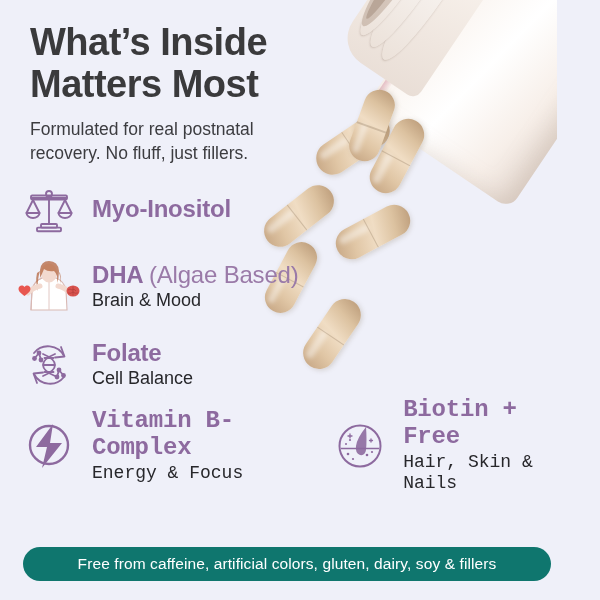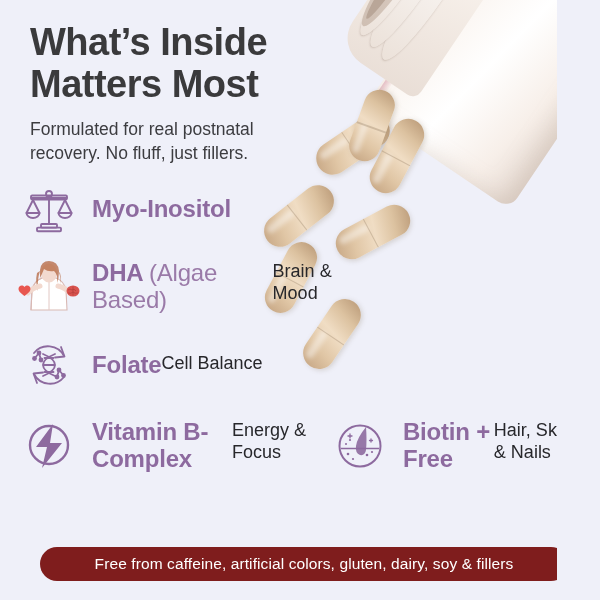--- a/index.html
+++ b/index.html
@@ -76,33 +76,33 @@
   }
   .subhead{
     position:absolute;left:30px;top:118px;width:300px;
     font-size:17.5px;line-height:1.35;color:#3c3c40;
   }
 
   .list{position:absolute;left:18px;top:170px;width:350px;}
   .item{display:flex;align-items:center;gap:12px;height:78px;}
   .icon{width:62px;height:62px;flex:0 0 62px;display:flex;align-items:center;justify-content:center;}
   .icon svg{display:block;}
-  .txt{display:flex;flex-direction:row;justify-content:center;}
+  .txt{display:flex;flex-direction:column;justify-content:center;}
   .title{
     font-size:24px;font-weight:700;color:#8d6a9f;line-height:1.12;letter-spacing:-0.2px;
   }
   .title .soft{font-weight:400;color:#9a7aa8;}
   .sub{font-size:18px;color:#27272b;line-height:1.2;margin-top:1px;}
 
   .bottom-row{position:absolute;left:18px;top:404px;width:564px;display:flex;gap:14px;}
-  .bottom-row .item{height:84px;}
+  .bottom-row .item{height:84px;font-family:Liberation Mono, monospace;}
 
   .banner{
-    position:absolute;left:40px;top:547px;width:528px;height:34px;
-    background:#7f1d1d;border-radius:999px;
+    position:absolute;left:23px;top:547px;width:528px;height:34px;
+    background:#0f766e;border-radius:999px;
     display:flex;align-items:center;justify-content:center;
     color:#ffffff;font-size:15.5px;letter-spacing:.1px;
   }
 </style>
 </head>
 <body>
 
 <div class="stage">
 
   <div class="photo">

